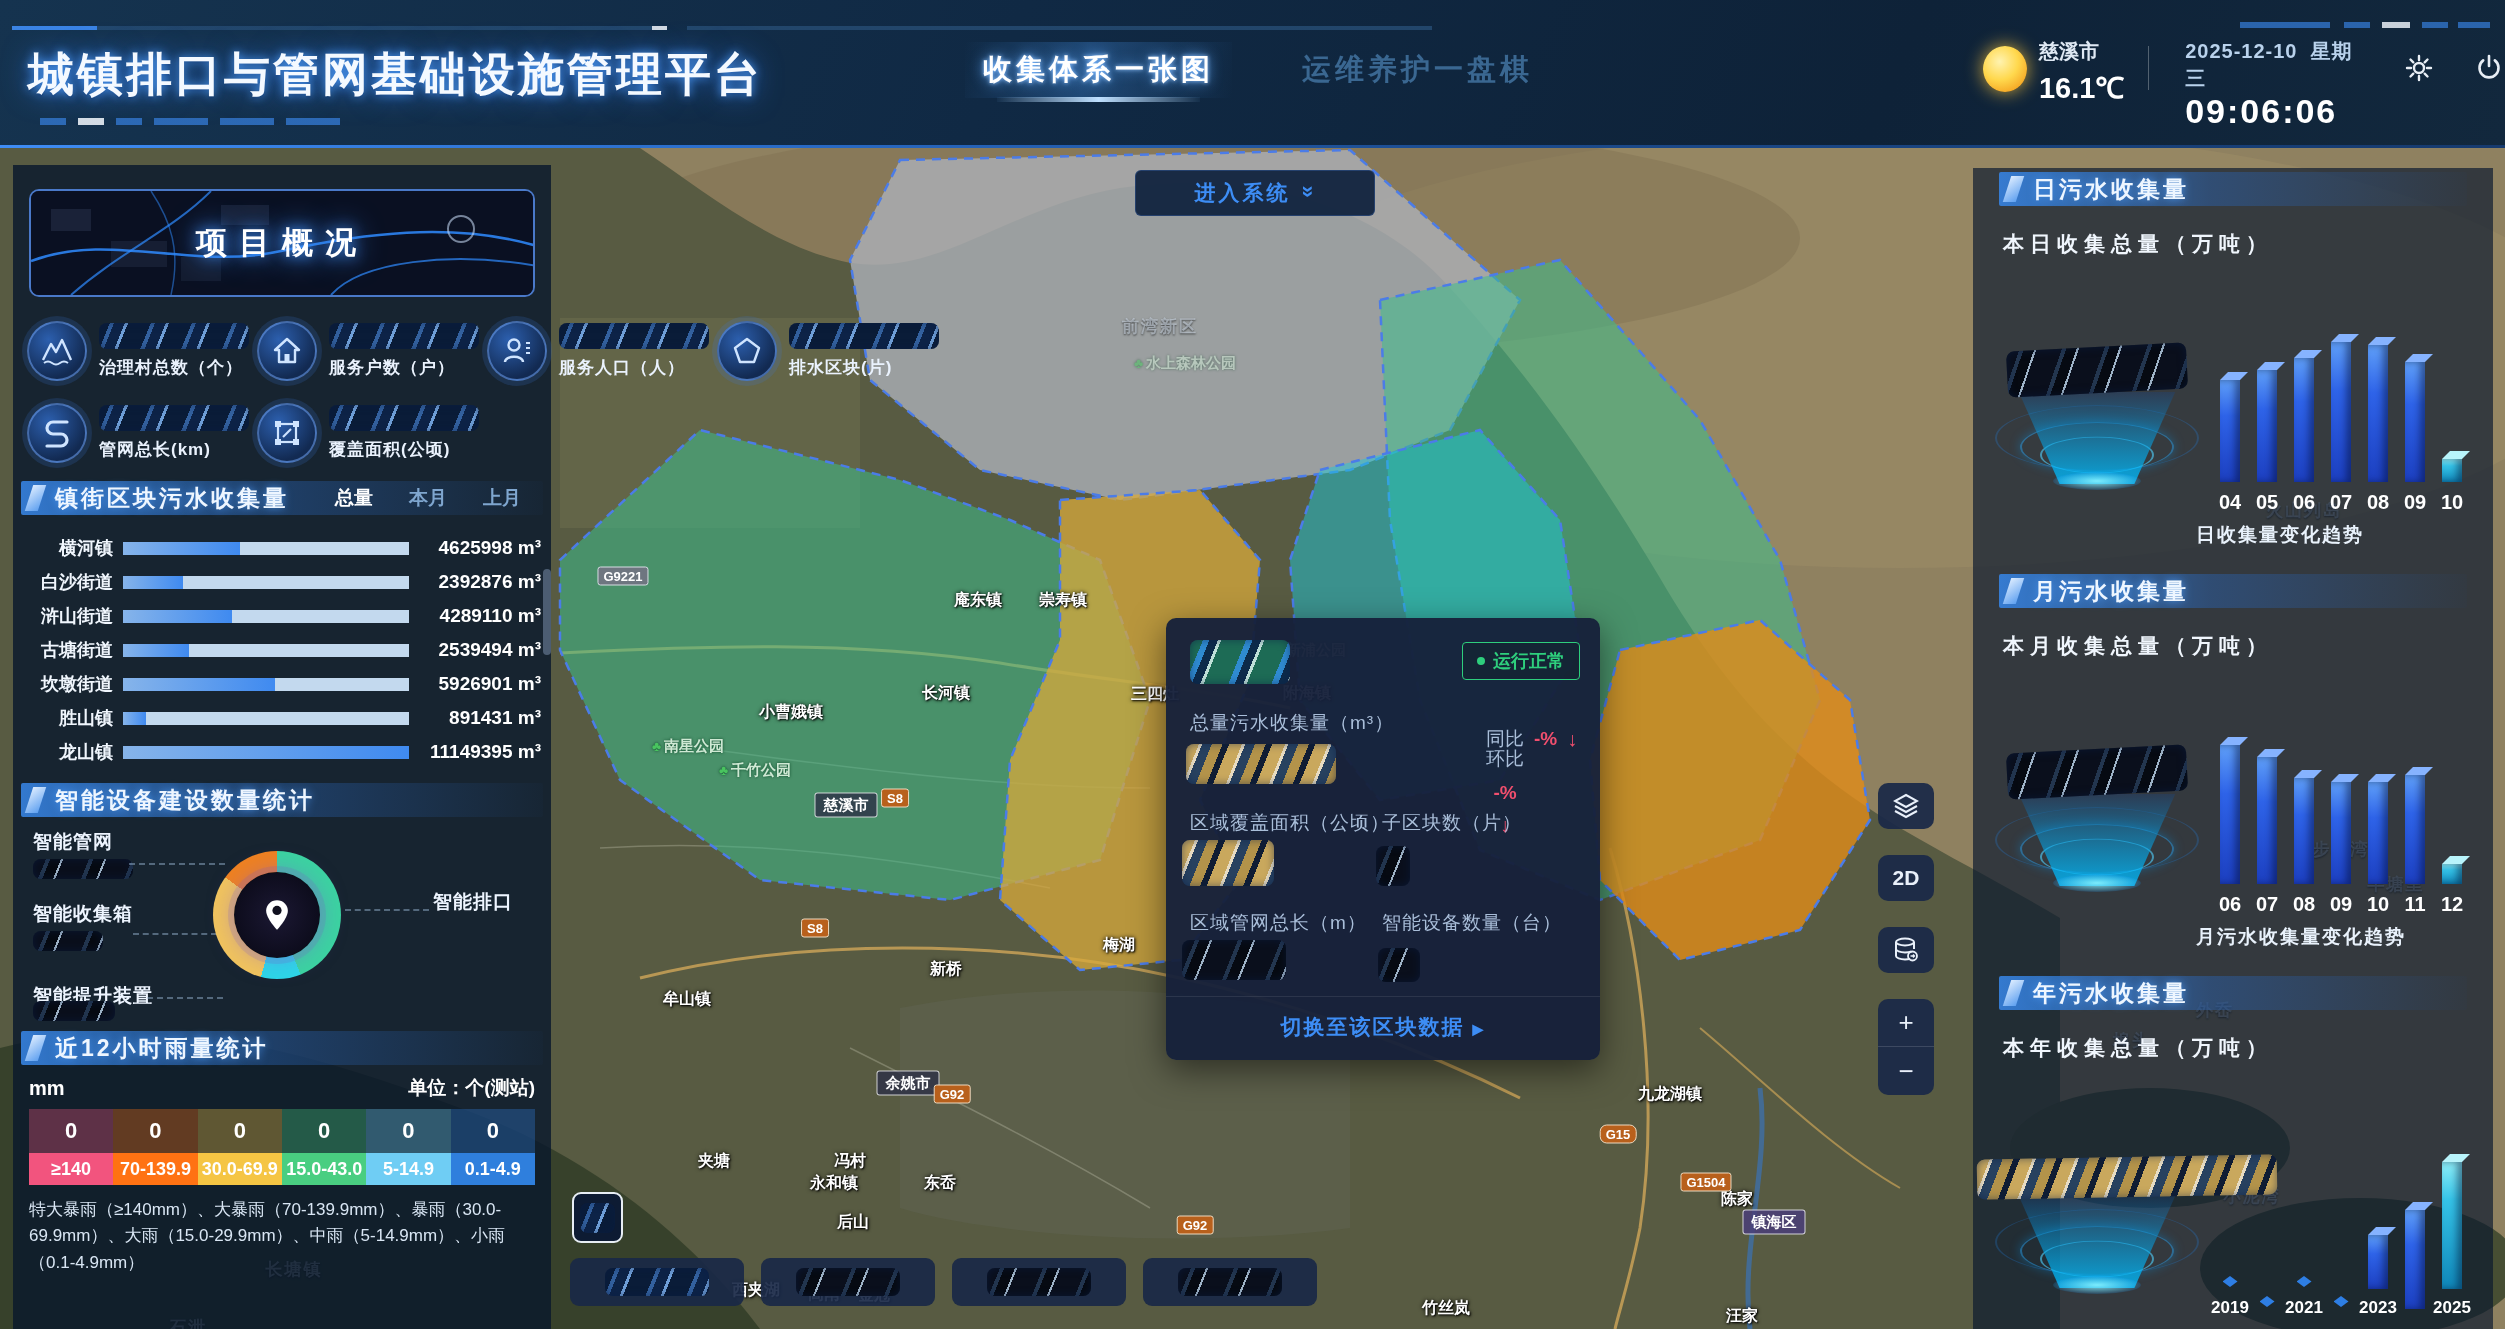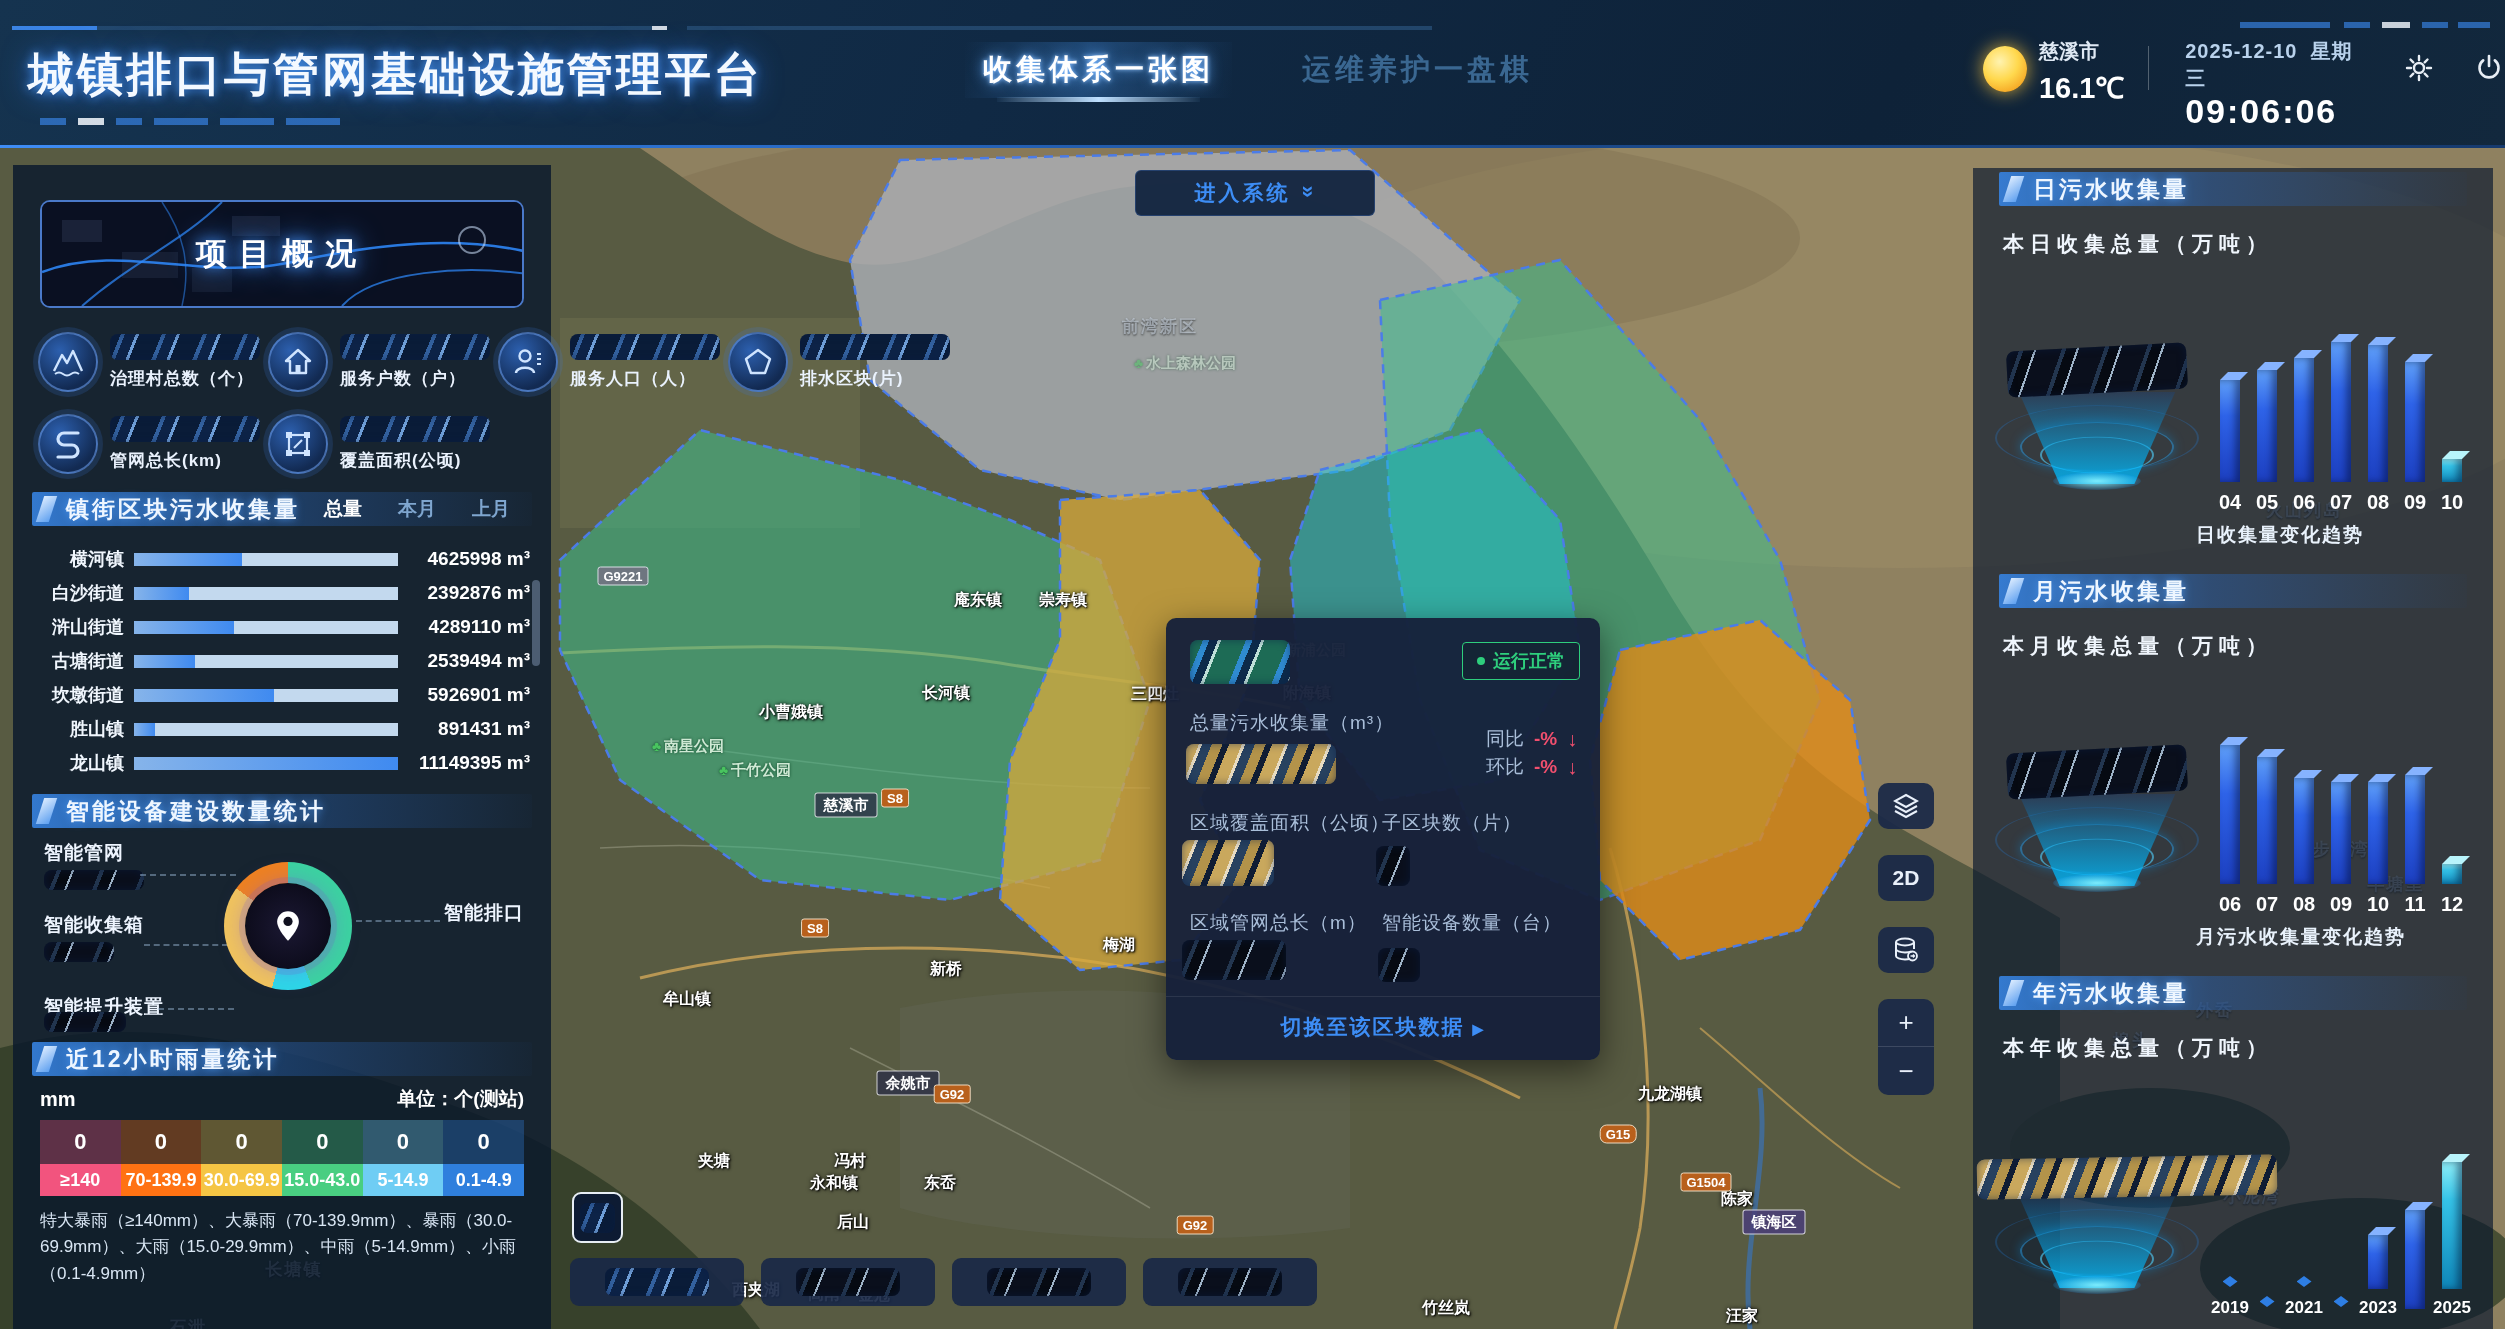--- a/index.html
+++ b/index.html
@@ -94,21 +94,21 @@
   .thumb-sel{position:absolute;left:572px;top:1192px;width:51px;height:51px;z-index:3;cursor:pointer;
     border:2px solid #e8eef5;border-radius:9px;background:#0d1b33;display:flex;align-items:center;justify-content:center;}
   .thumb-sel .redact{width:38px;height:30px;}
   .thumbs{position:absolute;left:570px;top:1258px;display:flex;gap:17px;z-index:3;}
   .thumb{width:174px;height:48px;background:rgba(25,40,70,.92);border:none;border-radius:9px;cursor:pointer;
     display:flex;align-items:center;justify-content:center;}
   .thumb .redact{width:104px;height:28px;}
 
   
   .panel{position:absolute;z-index:4;}
-  .panel-left{left:13px;top:165px;width:538px;height:1164px;background:rgba(8,22,44,.80);padding:11px;box-sizing:border-box;}
+  .panel-left{left:13px;top:165px;width:538px;height:1164px;background:rgba(8,22,44,.80);padding:0;box-sizing:border-box;}
   .panel-right{left:1973px;top:168px;width:520px;height:1161px;background:rgba(9,23,45,.68);box-sizing:border-box;padding:4px 18px 0 18px;}
 
   .sec-h{position:relative;height:34px;display:flex;align-items:center;margin:0 8px;
     background:linear-gradient(90deg,rgba(54,130,224,.90) 0%,rgba(42,100,180,.45) 45%,rgba(30,70,130,.05) 100%);
     border-radius:2px;padding-left:34px;}
   .sec-h::before{content:"";position:absolute;left:8px;top:4px;width:13px;height:26px;
     background:linear-gradient(135deg,#dcecff,#5ea0f0);transform:skewX(-18deg);}
   .sec-t{font-size:23px;font-weight:800;color:#eef6ff;letter-spacing:3px;text-shadow:0 0 8px rgba(80,160,255,.8);}
 
   
@@ -288,21 +288,21 @@
     <div class="pp-badge">
       <span class="pp-dot"></span>
       <span>运行正常</span>
     </div>
     <div class="pp-lb" style="left:24px;top:92px;">总量污水收集量（m³）</div>
     <div class="pp-cmp" style="top:108px;">
       <span>同比</span>
         <span class="v">-%</span>
         <span class="a">↓</span>
     </div>
-    <div class="pp-cmp" style="top:136px;">
+    <div class="pp-cmp" style="top:128px;flex-direction:column;">
       <span>环比</span>
         <span class="v">-%</span>
         <span class="a">↓</span>
     </div>
     <div class="redact rx-gold" style="position:absolute;left:20px;top:126px;width:150px;height:40px;"></div>
     <div class="pp-lb" style="left:24px;top:192px;">区域覆盖面积（公顷）</div>
     <div class="pp-lb" style="left:216px;top:192px;">子区块数（片）</div>
     <div class="redact rx-gold" style="position:absolute;left:16px;top:222px;width:92px;height:46px;"></div>
     <div class="redact rx-dark" style="position:absolute;left:210px;top:228px;width:34px;height:40px;"></div>
     <div class="pp-lb" style="left:24px;top:292px;">区域管网总长（m）</div>

